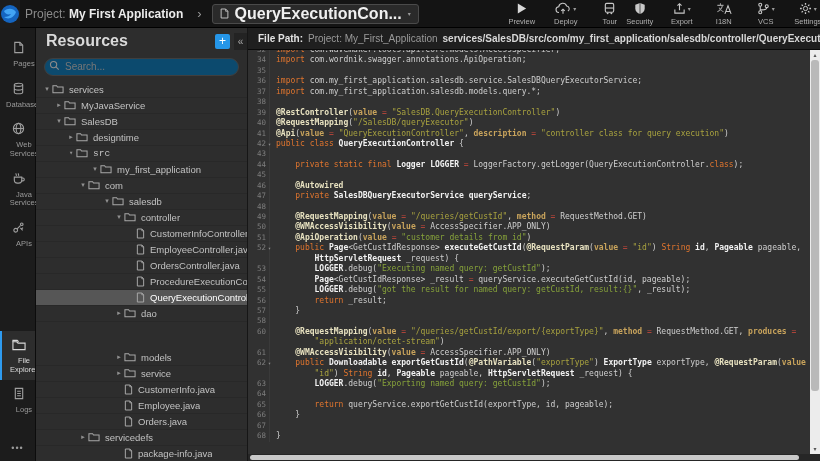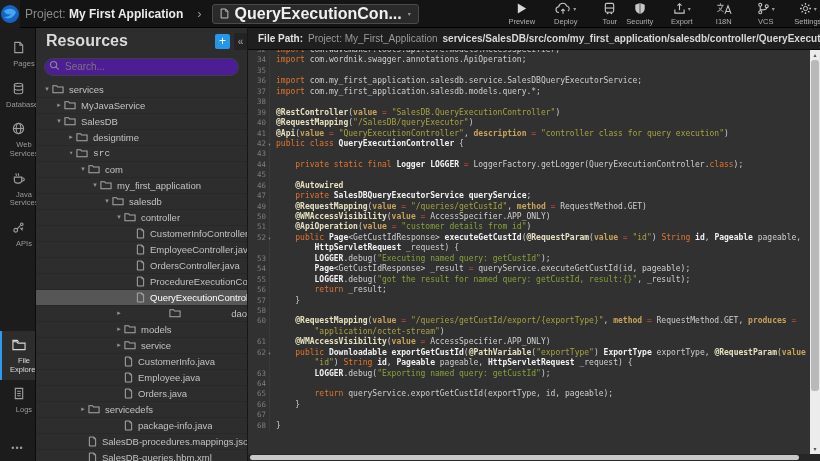--- a/index.html
+++ b/index.html
@@ -46,21 +46,21 @@
   
   .resources { width:212px; background:#2d2d2d; display:flex; flex-direction:column; border-right:1px solid #161616; }
   .res-header { height:26px; display:flex; align-items:center; padding-left:10px; flex:0 0 26px; }
   .res-title { color:#dadada; font-size:16px; font-weight:bold; }
   .add-btn { margin-left:auto; width:15px; height:15px; background:#2596e8; color:#fff; border:none;
     border-radius:2px; font-size:12px; line-height:13px; cursor:pointer; padding:0; }
   .collapse-btn { width:13px; height:17px; background:#232323; color:#aaa; border:none; font-size:10px;
     margin-left:4px; cursor:pointer; padding:0; }
   .search-wrap { margin:2px 8px 6px; position:relative; }
   .search-wrap svg { position:absolute; left:5px; top:4px; }
-  .search-input { width:100%; height:18px; background:#4c1d95; border:1px solid #3f3f3f; border-radius:9px;
+  .search-input { width:100%; height:18px; background:#0c4a6e; border:1px solid #3f3f3f; border-radius:9px;
     color:#9a9a9a; font-size:10px; padding:0 4px 0 20px; outline:none; }
   .search-input::placeholder { color:#777; }
   .tree { flex:1; overflow:hidden; }
   .tree-row { height:16px; display:flex; align-items:center; white-space:nowrap; overflow:hidden;
     border-bottom:1px solid #282828; cursor:pointer; }
   .tree-row .arr { width:10px; flex:0 0 10px; font-size:7px; color:#909090; text-align:center; }
   .tree-row .t-ic { flex:0 0 auto; display:flex; margin-right:5px; }
   .tree-row .t-lbl { color:#c2c2c2; font-size:9.5px; overflow:hidden; }
   .tree-row.selected { background:#565656; }
   .tree-row.selected .t-lbl { color:#fff; }
@@ -322,38 +322,38 @@
           </div>
           <div class="tree-row" style="padding-left: 30px; font-family: Liberation Mono, monospace;">
             <span class="arr">▾</span>
             <span class="t-ic">
               <svg width="12" height="10" viewBox="0 0 13 10">
                 <path d="M1 1.5h4l1 1.3h6v6.2H1z" fill="none" stroke="#a8a8a8" stroke-width="1.1"></path>
               </svg>
             </span>
             <span class="t-lbl">src</span>
           </div>
+          <div class="tree-row" style="padding-left: 54px;">
+            <span class="arr">▾</span>
+            <span class="t-ic">
+              <svg width="12" height="10" viewBox="0 0 13 10">
+                <path d="M1 1.5h4l1 1.3h6v6.2H1z" fill="none" stroke="#a8a8a8" stroke-width="1.1"></path>
+              </svg>
+            </span>
+            <span class="t-lbl">my_first_application</span>
+          </div>
           <div class="tree-row" style="padding-left: 42px;">
             <span class="arr">▾</span>
             <span class="t-ic">
               <svg width="12" height="10" viewBox="0 0 13 10">
                 <path d="M1 1.5h4l1 1.3h6v6.2H1z" fill="none" stroke="#a8a8a8" stroke-width="1.1"></path>
               </svg>
             </span>
             <span class="t-lbl">com</span>
           </div>
-          <div class="tree-row" style="padding-left: 54px;">
-            <span class="arr">▾</span>
-            <span class="t-ic">
-              <svg width="12" height="10" viewBox="0 0 13 10">
-                <path d="M1 1.5h4l1 1.3h6v6.2H1z" fill="none" stroke="#a8a8a8" stroke-width="1.1"></path>
-              </svg>
-            </span>
-            <span class="t-lbl">my_first_application</span>
-          </div>
           <div class="tree-row" style="padding-left: 66px;">
             <span class="arr">▾</span>
             <span class="t-ic">
               <svg width="12" height="10" viewBox="0 0 13 10">
                 <path d="M1 1.5h4l1 1.3h6v6.2H1z" fill="none" stroke="#a8a8a8" stroke-width="1.1"></path>
               </svg>
             </span>
             <span class="t-lbl">salesdb</span>
           </div>
           <div class="tree-row" style="padding-left: 78px;">
@@ -408,30 +408,30 @@
           <div class="tree-row selected" style="padding-left: 90px;">
             <span class="arr"></span>
             <span class="t-ic">
               <svg width="9" height="11" viewBox="0 0 10 12">
                 <path d="M1.5 1h5l2 2v8h-7z" fill="none" stroke="#a8a8a8" stroke-width="1.1"></path>
                 <path d="M6.5 1v2h2" fill="none" stroke="#a8a8a8" stroke-width="1"></path>
               </svg>
             </span>
             <span class="t-lbl">QueryExecutionController.java</span>
           </div>
-          <div class="tree-row" style="padding-left: 78px; justify-content: space-between;">
+          <div class="tree-row" style="padding-left: 78px;">
             <span class="arr">▸</span>
             <span class="t-ic">
               <svg width="12" height="10" viewBox="0 0 13 10">
                 <path d="M1 1.5h4l1 1.3h6v6.2H1z" fill="none" stroke="#a8a8a8" stroke-width="1.1"></path>
               </svg>
             </span>
             <span class="t-lbl">dao</span>
           </div>
-          <div class="tree-row" style="padding-left: 78px;">
+          <div class="tree-row" style="padding-left: 78px; margin-top: 28px;">
             <span class="arr">▸</span>
             <span class="t-ic">
               <svg width="12" height="10" viewBox="0 0 13 10">
                 <path d="M1 1.5h4l1 1.3h6v6.2H1z" fill="none" stroke="#a8a8a8" stroke-width="1.1"></path>
               </svg>
             </span>
             <span class="t-lbl">models</span>
           </div>
           <div class="tree-row" style="padding-left: 78px;">
             <span class="arr">▸</span>
@@ -532,20 +532,21 @@
               <div class="code-row"><span class="gutter">38</span><span class="code-text"></span></div>
               <div class="code-row"><span class="gutter">39</span><span class="code-text"><span class="tk-a">@RestController</span><span class="tk-t">(</span><span class="tk-p">value</span><span class="tk-o"> = </span><span class="tk-s">"SalesDB.QueryExecutionController"</span><span class="tk-t">)</span></span></div>
               <div class="code-row"><span class="gutter">40</span><span class="code-text"><span class="tk-a">@RequestMapping</span><span class="tk-t">(</span><span class="tk-s">"/SalesDB/queryExecutor"</span><span class="tk-t">)</span></span></div>
               <div class="code-row"><span class="gutter">41</span><span class="code-text"><span class="tk-a">@Api</span><span class="tk-t">(</span><span class="tk-p">value</span><span class="tk-o"> = </span><span class="tk-s">"QueryExecutionController"</span><span class="tk-t">, </span><span class="tk-p">description</span><span class="tk-o"> = </span><span class="tk-s">"controller class for query execution"</span><span class="tk-t">)</span></span></div>
               <div class="code-row"><span class="gutter">42<span class="fold">▾</span></span><span class="code-text"><span class="tk-k">public class</span><span class="tk-b"> QueryExecutionController </span><span class="tk-t">{</span></span></div>
               <div class="code-row"><span class="gutter">43</span><span class="code-text"></span></div>
               <div class="code-row"><span class="gutter">44</span><span class="code-text"><span class="tk-t">    </span><span class="tk-k">private static final</span><span class="tk-b"> Logger LOGGER</span><span class="tk-o"> = </span><span class="tk-t">LoggerFactory.getLogger(QueryExecutionController.</span><span class="tk-k">class</span><span class="tk-t">);</span></span></div>
               <div class="code-row"><span class="gutter">45</span><span class="code-text"></span></div>
               <div class="code-row"><span class="gutter">46</span><span class="code-text"><span class="tk-t">    </span><span class="tk-a">@Autowired</span></span></div>
               <div class="code-row"><span class="gutter">47</span><span class="code-text"><span class="tk-t">    </span><span class="tk-k">private</span><span class="tk-b"> SalesDBQueryExecutorService queryService</span><span class="tk-t">;</span></span></div>
+              <div class="code-row"><span class="gutter">48</span><span class="code-text"></span></div>
               <div class="code-row"><span class="gutter">49</span><span class="code-text"><span class="tk-t">    </span><span class="tk-a">@RequestMapping</span><span class="tk-t">(</span><span class="tk-p">value</span><span class="tk-o"> = </span><span class="tk-s">"/queries/getCustId"</span><span class="tk-t">, </span><span class="tk-p">method</span><span class="tk-o"> = </span><span class="tk-t">RequestMethod.GET)</span></span></div>
               <div class="code-row"><span class="gutter">50</span><span class="code-text"><span class="tk-t">    </span><span class="tk-a">@WMAccessVisibility</span><span class="tk-t">(</span><span class="tk-p">value</span><span class="tk-o"> = </span><span class="tk-t">AccessSpecifier.APP_ONLY)</span></span></div>
               <div class="code-row"><span class="gutter">51</span><span class="code-text"><span class="tk-t">    </span><span class="tk-a">@ApiOperation</span><span class="tk-t">(</span><span class="tk-p">value</span><span class="tk-o"> = </span><span class="tk-g">"customer details from id"</span><span class="tk-t">)</span></span></div>
               <div class="code-row"><span class="gutter">52<span class="fold">▾</span></span><span class="code-text"><span class="tk-t">    </span><span class="tk-k">public</span><span class="tk-b"> Page</span><span class="tk-t">&lt;GetCustIdResponse&gt; </span><span class="tk-b">executeGetCustId</span><span class="tk-t">(</span><span class="tk-a">@RequestParam</span><span class="tk-t">(</span><span class="tk-p">value</span><span class="tk-o"> = </span><span class="tk-s">"id"</span><span class="tk-t">) </span><span class="tk-k">String</span><span class="tk-b"> id</span><span class="tk-t">, </span><span class="tk-b">Pageable</span><span class="tk-t"> pageable,</span></span></div>
               <div class="code-row"><span class="gutter"></span><span class="code-text"><span class="tk-t">        </span><span class="tk-b">HttpServletRequest</span><span class="tk-t"> _request) {</span></span></div>
               <div class="code-row"><span class="gutter">53</span><span class="code-text"><span class="tk-t">        </span><span class="tk-b">LOGGER</span><span class="tk-t">.debug(</span><span class="tk-g">"Executing named query: getCustId"</span><span class="tk-t">);</span></span></div>
               <div class="code-row"><span class="gutter">54</span><span class="code-text"><span class="tk-t">        </span><span class="tk-b">Page</span><span class="tk-t">&lt;GetCustIdResponse&gt; _result</span><span class="tk-o"> = </span><span class="tk-t">queryService.executeGetCustId(id, pageable);</span></span></div>
               <div class="code-row"><span class="gutter">55</span><span class="code-text"><span class="tk-t">        </span><span class="tk-b">LOGGER</span><span class="tk-t">.debug(</span><span class="tk-g">"got the result for named query: getCustId, result:{}"</span><span class="tk-t">, _result);</span></span></div>
               <div class="code-row"><span class="gutter">56</span><span class="code-text"><span class="tk-t">        </span><span class="tk-k">return</span><span class="tk-t"> _result;</span></span></div>
               <div class="code-row"><span class="gutter">57</span><span class="code-text"><span class="tk-t">    }</span></span></div>

